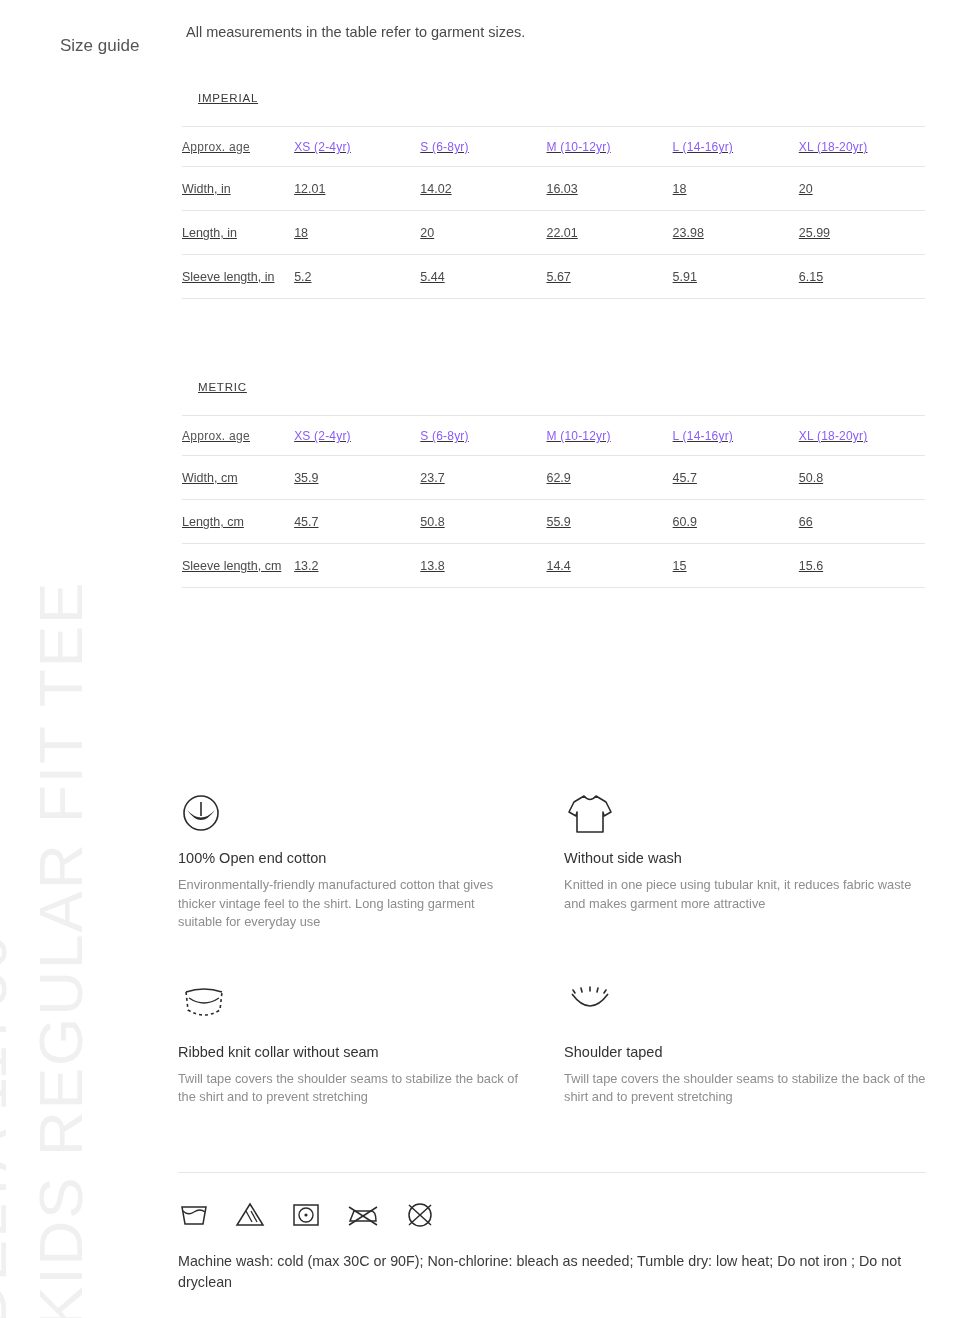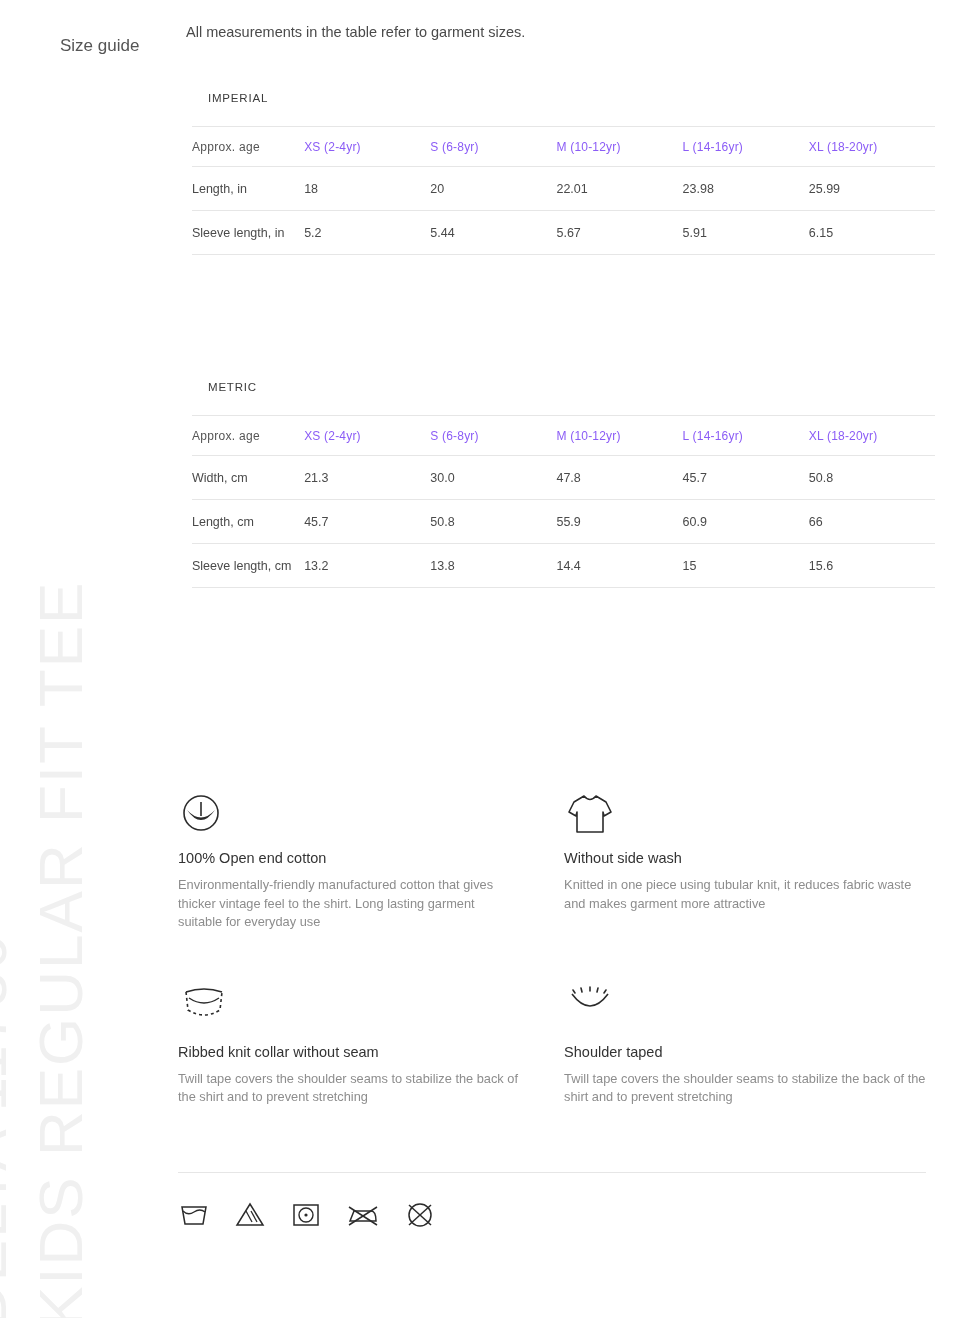--- a/index.html
+++ b/index.html
@@ -58,21 +58,21 @@
   }
   .intro {
     position: absolute;
     left: 186px;
     top: 24px;
     font-size: 14.5px;
     color: #4a4a4a;
   }
 
   
-  .table-wrap { position: absolute; left: 192px; width: 743px; }
+  .table-wrap { position: absolute; left: 182px; width: 743px; text-decoration: underline; }
   .sys-label {
     font-size: 11.5px;
     letter-spacing: 0.8px;
     color: #3a3a3a;
     padding-left: 16px;
     margin-bottom: 22px;
   }
   table {
     border-collapse: collapse;
     width: 743px;
@@ -174,20 +174,28 @@
         <th>Approx. age</th>
         <th>XS (2-4yr)</th>
         <th>S (6-8yr)</th>
         <th>M (10-12yr)</th>
         <th>L (14-16yr)</th>
         <th>XL (18-20yr)</th>
       </tr>
     </thead>
     <tbody>
       <tr>
+        <td>Width, in</td>
+        <td>12.01</td>
+        <td>14.02</td>
+        <td>16.03</td>
+        <td>18</td>
+        <td>20</td>
+      </tr>
+      <tr>
         <td>Length, in</td>
         <td>18</td>
         <td>20</td>
         <td>22.01</td>
         <td>23.98</td>
         <td>25.99</td>
       </tr>
       <tr>
         <td>Sleeve length, in</td>
         <td>5.2</td>
@@ -217,23 +225,23 @@
         <th>XS (2-4yr)</th>
         <th>S (6-8yr)</th>
         <th>M (10-12yr)</th>
         <th>L (14-16yr)</th>
         <th>XL (18-20yr)</th>
       </tr>
     </thead>
     <tbody>
       <tr>
         <td>Width, cm</td>
-        <td>21.3</td>
-        <td>30.0</td>
-        <td>47.8</td>
+        <td>35.9</td>
+        <td>23.7</td>
+        <td>62.9</td>
         <td>45.7</td>
         <td>50.8</td>
       </tr>
       <tr>
         <td>Length, cm</td>
         <td>45.7</td>
         <td>50.8</td>
         <td>55.9</td>
         <td>60.9</td>
         <td>66</td>
@@ -329,13 +337,14 @@
       </svg>
     </span>
     <span>
       <svg width="32" height="30" viewBox="0 0 32 30">
         <circle cx="16" cy="16" r="11" fill="none" stroke="#2b2b2b" stroke-width="1.5"></circle>
         <line x1="5" y1="6" x2="27" y2="26" stroke="#2b2b2b" stroke-width="1.5"></line>
         <line x1="27" y1="6" x2="5" y2="26" stroke="#2b2b2b" stroke-width="1.5"></line>
       </svg>
     </span>
   </div>
+  <div class="care-text">Machine wash: cold (max 30C or 90F); Non-chlorine: bleach as needed; Tumble dry: low heat; Do not iron ; Do not dryclean</div>
 </div>
 
 </body></html>

